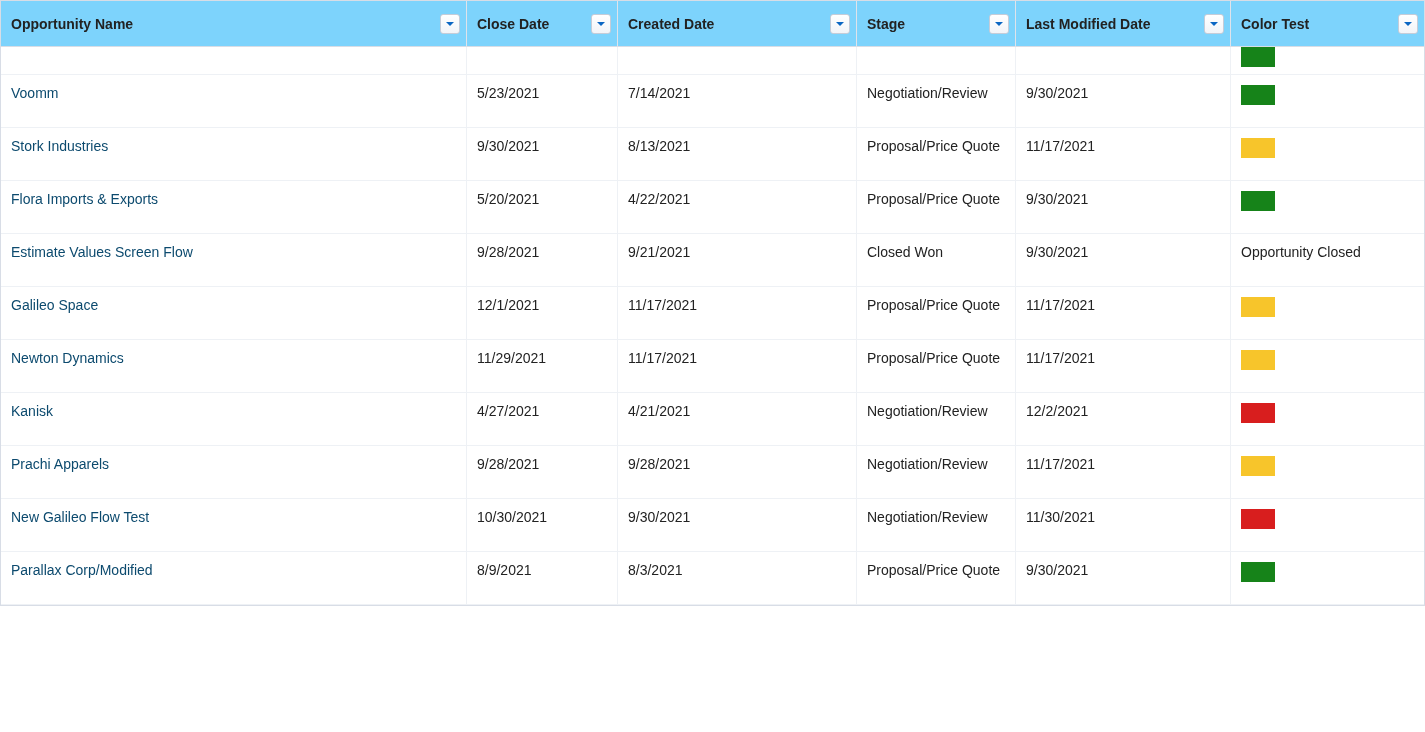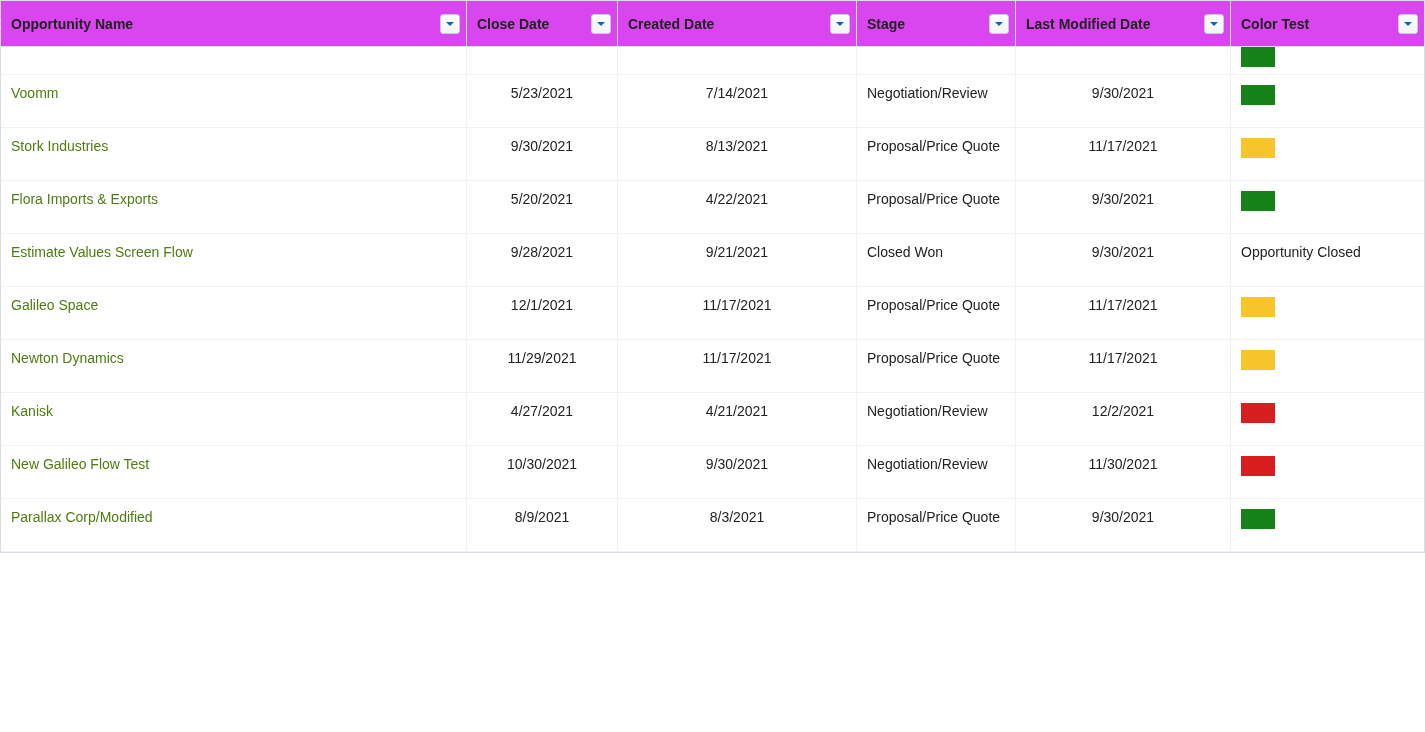--- a/index.html
+++ b/index.html
@@ -11,21 +11,21 @@
     background: #fff;
   }
   .table {
     width: 1425px;
     border-collapse: separate;
     border-spacing: 0;
     border: 1px solid #d8dde6;
     table-layout: fixed;
   }
   .table th {
-    background: #d946ef;
+    background: #7dd3fc;
     text-align: left;
     font-weight: 600;
     padding: 6px 10px;
     border-right: 1px solid #dfe3eb;
     border-bottom: 1px solid #d8dde6;
     position: relative;
     vertical-align: middle;
     height: 46px;
   }
   .table th:last-child { border-right: none; }
@@ -53,22 +53,22 @@
     height: 53px;
   }
   .table td:last-child { border-right: none; }
   .table tr.first-row td { height: 22px; padding-top:0; padding-bottom:4px;}
   .col-name   { width: 466px; }
   .col-close  { width: 151px; }
   .col-created{ width: 239px; }
   .col-stage  { width: 159px; }
   .col-mod    { width: 215px; }
   .col-color  { width: 193px; }
-  .num { text-align: center; padding-right: 14px;}
-  .link { color: #4d7c0f; cursor: pointer; }
+  .num { text-align: left; padding-right: 14px;}
+  .link { color: #0c4a6e; cursor: pointer; }
   .swatch {
     width: 34px;
     height: 20px;
     display: inline-block;
   }
   .swatch.green  { background:#168319; }
   .swatch.yellow { background:#f7c52b; }
   .swatch.red    { background:#d81e1e; }
 </style>
 </head>
@@ -194,20 +194,28 @@
       </tr>
       <tr>
         <td><span class="link">Kanisk</span></td>
         <td class="num">4/27/2021</td>
         <td class="num">4/21/2021</td>
         <td>Negotiation/Review</td>
         <td class="num">12/2/2021</td>
         <td><span class="swatch red" title="red"></span></td>
       </tr>
       <tr>
+        <td><span class="link">Prachi Apparels</span></td>
+        <td class="num">9/28/2021</td>
+        <td class="num">9/28/2021</td>
+        <td>Negotiation/Review</td>
+        <td class="num">11/17/2021</td>
+        <td><span class="swatch yellow" title="yellow"></span></td>
+      </tr>
+      <tr>
         <td><span class="link">New Galileo Flow Test</span></td>
         <td class="num">10/30/2021</td>
         <td class="num">9/30/2021</td>
         <td>Negotiation/Review</td>
         <td class="num">11/30/2021</td>
         <td><span class="swatch red" title="red"></span></td>
       </tr>
       <tr>
         <td><span class="link">Parallax Corp/Modified</span></td>
         <td class="num">8/9/2021</td>

